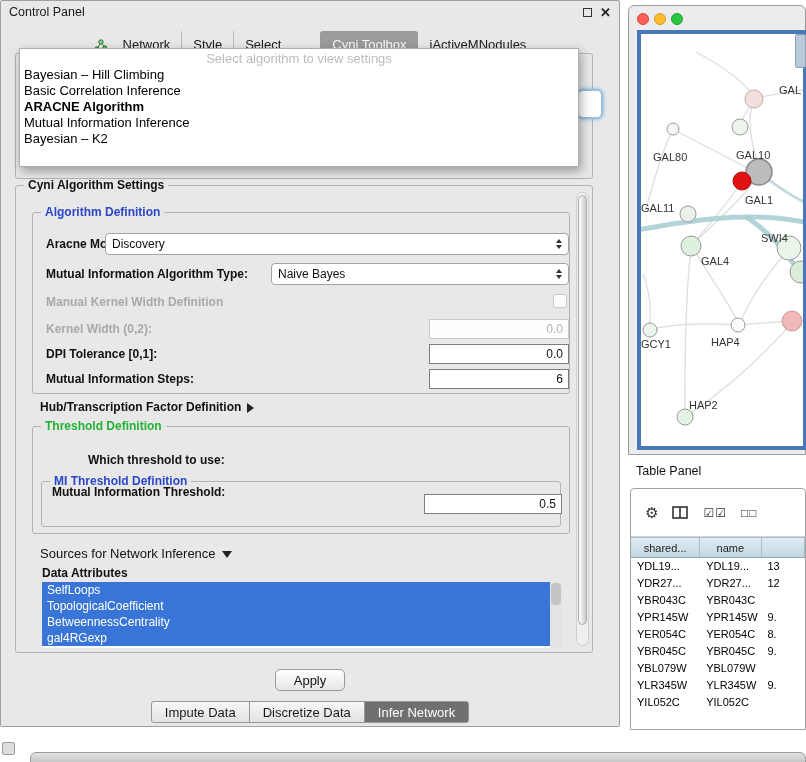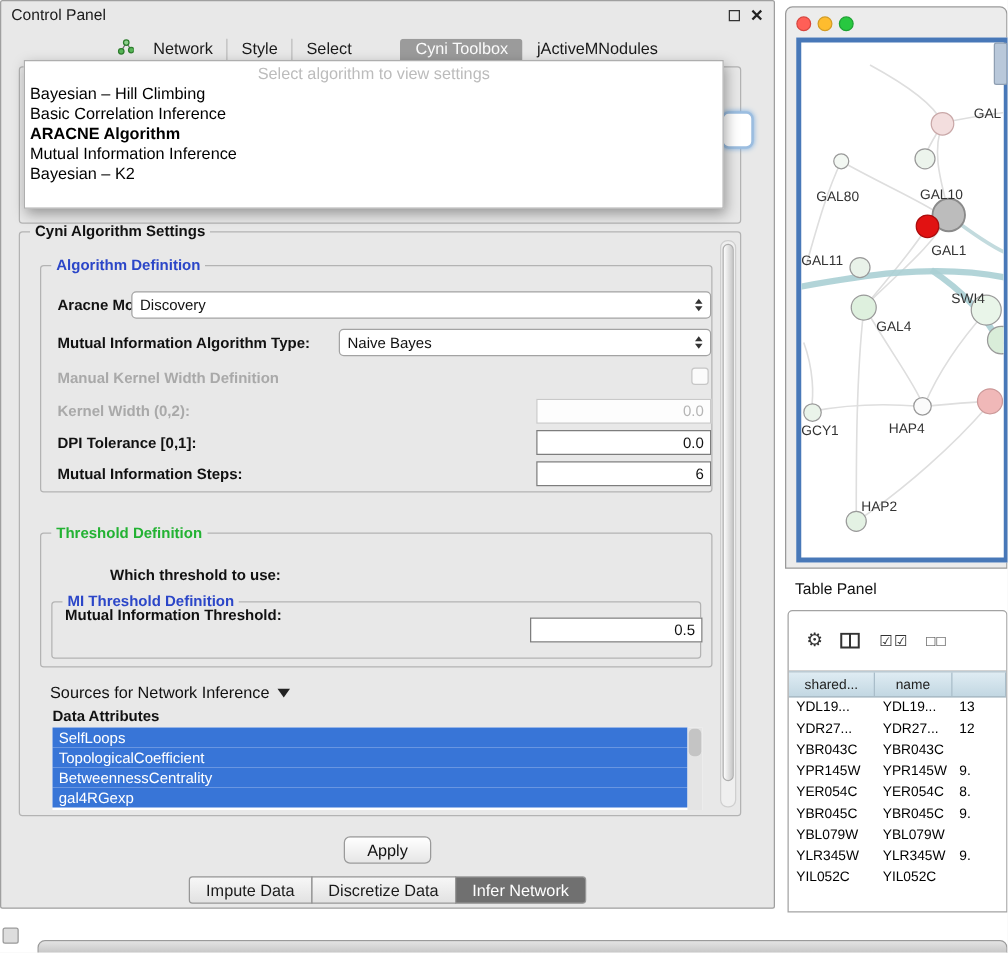--- a/index.html
+++ b/index.html
@@ -12,21 +12,21 @@
                    background:#e8e8e8; border:1px solid #9f9f9f; border-radius:2px; }
   .titlebar { position:absolute; left:0; top:0; right:0; height:22px;
               display:flex; align-items:center; padding:0 8px; font-size:12.5px; color:#1a1a1a; }
   .win-icons { margin-left:auto; display:flex; align-items:center; gap:8px; }
   .float-box { width:9px; height:9px; border:1.5px solid #333; background:transparent; }
   .close-x { font-size:13px; font-weight:bold; color:#222; line-height:1; }
 
   
   .tabbar { position:absolute; left:0; top:30px; right:0; height:21px;
             display:flex; justify-content:center; align-items:stretch; font-size:13px; }
-  .tab { display:flex; align-items:flex-start; gap:16px; padding:0 11px; border-left:1px solid #bcbcbc;
+  .tab { display:flex; align-items:flex-end; gap:16px; padding:0 11px; border-left:1px solid #bcbcbc;
          color:#1a1a1a; cursor:default; }
   .tab:first-child { border-left:none; }
   .tab.selected { background:#9b9b9b; color:#fbfbfb; border-radius:3px; border-left-color:transparent;margin-left:28px; }
   .tab.selected + .tab { border-left-color:transparent; }
 
   
   .ghost-group { position:absolute; left:14px; top:52px; width:578px; height:126px;
                  border:1px solid #b3b3b3; border-radius:3px; background:#e8e8e8; z-index:1; }
   .focus-sliver { position:absolute; left:576px; top:88px; width:26px; height:30px;
                   background:#fff; border:2px solid #9bbde0; border-radius:6px;
@@ -227,20 +227,23 @@
         <div class="field" style="left:396px; top:131px; width:140px;">
           <span>0.0</span>
         </div>
 
         <span class="label" style="left:13px; top:159px;">Mutual Information Steps:</span>
         <div class="field" style="left:396px; top:156px; width:140px;">
           <span>6</span>
         </div>
       </div>
 
+      <span class="label" style="left:24px; top:214px;">
+        <span>Hub/Transcription Factor Definition</span><span class="arrow-right"></span>
+      </span>
 
       <div class="group" style="left:16px; top:240px; width:538px; height:108px;">
         <span class="group-title" style="color:#23b233;">Threshold Definition</span>
 
         <span class="label" style="left:55px; top:26px;">Which threshold to use:</span>
 
         <div class="group" style="left:8px; top:54px; width:520px; height:46px;">
           <span class="group-title" style="color:#2b46c8;">MI Threshold Definition</span>
           <span class="label" style="left:10px; top:3px;">Mutual Information Threshold:</span>
           <div class="field" style="left:382px; top:12px; width:138px;">

